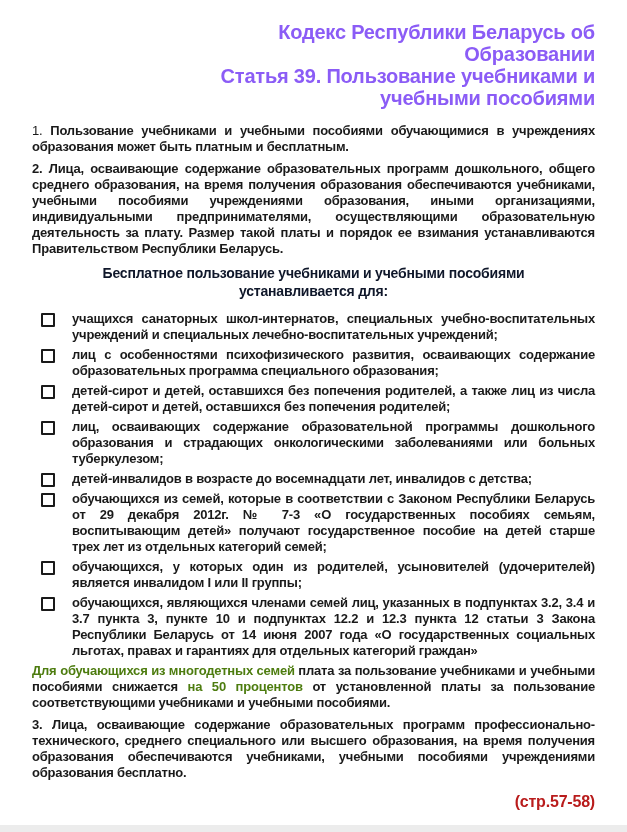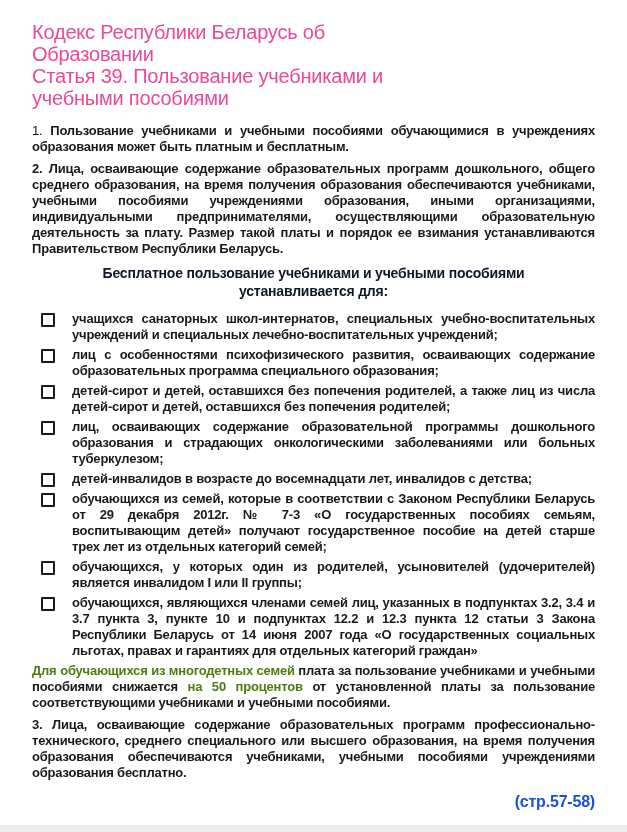--- a/index.html
+++ b/index.html
@@ -11,23 +11,23 @@
     background: #ffffff;
     overflow: hidden;
     font-family: "Liberation Sans", sans-serif;
     color: #1a1a1a;
     box-sizing: border-box;
   }
   .content {
     padding: 8px 32px 0 32px;
   }
   .doc-title {
-    text-align: left;
-    color: #ec4899;
-    font-weight: 400;
+    text-align: right;
+    color: #8b5cf6;
+    font-weight: 700;
     font-size: 20px;
     line-height: 22px;
     letter-spacing: -0.2px;
   }
   .doc-title .tline { display: block; }
   .body-text {
     font-size: 13px;
     line-height: 16px;
     font-weight: 700;
     text-align: justify;
@@ -71,21 +71,21 @@
   .discount-para { margin-top: 3px; }
   .red-em { color: #4d7c0f; }
   .para-3 { margin-top: 6px; }
   .page-ref {
     margin-top: 12px;
     padding-right: 32px;
     text-align: right;
     font-weight: 700;
     font-size: 16px;
     letter-spacing: -0.2px;
-    color: #1d4ed8;
+    color: #b91c1c;
   }
   .bottom-strip {
     position: absolute;
     left: 0; right: 0; bottom: 0;
     height: 7px;
     background: #ececec;
   }
 </style>
 </head>
 <body>

